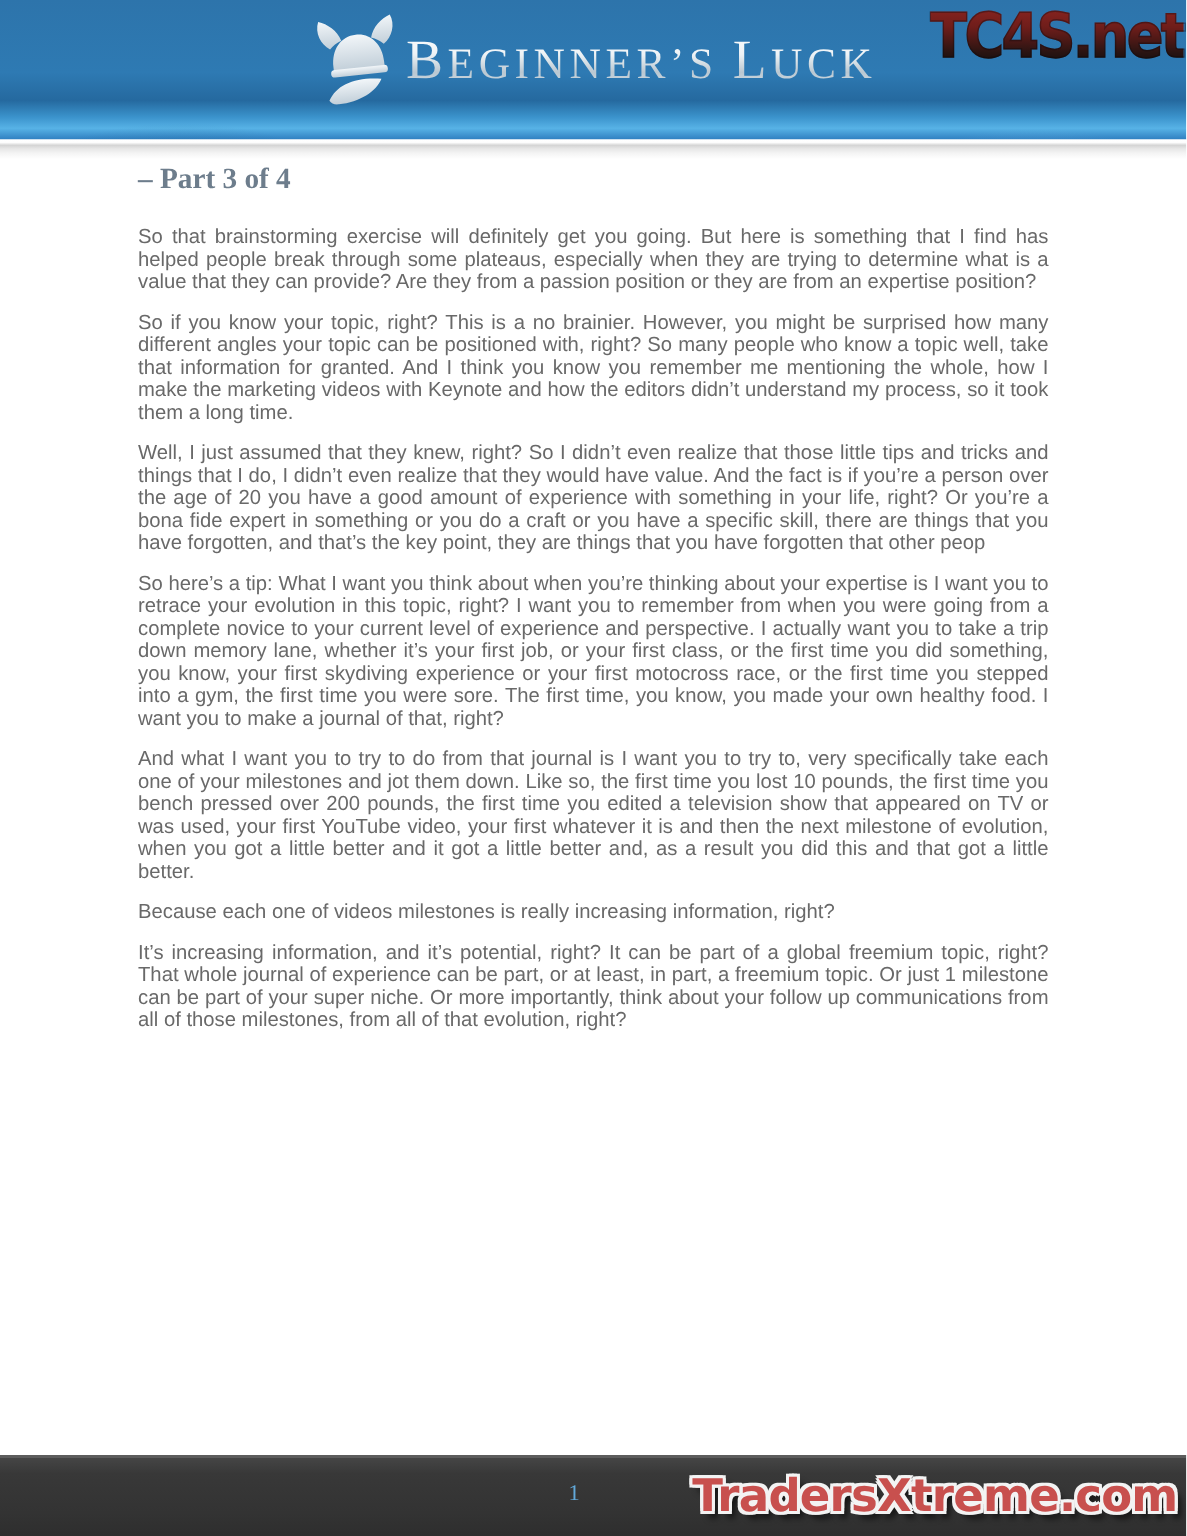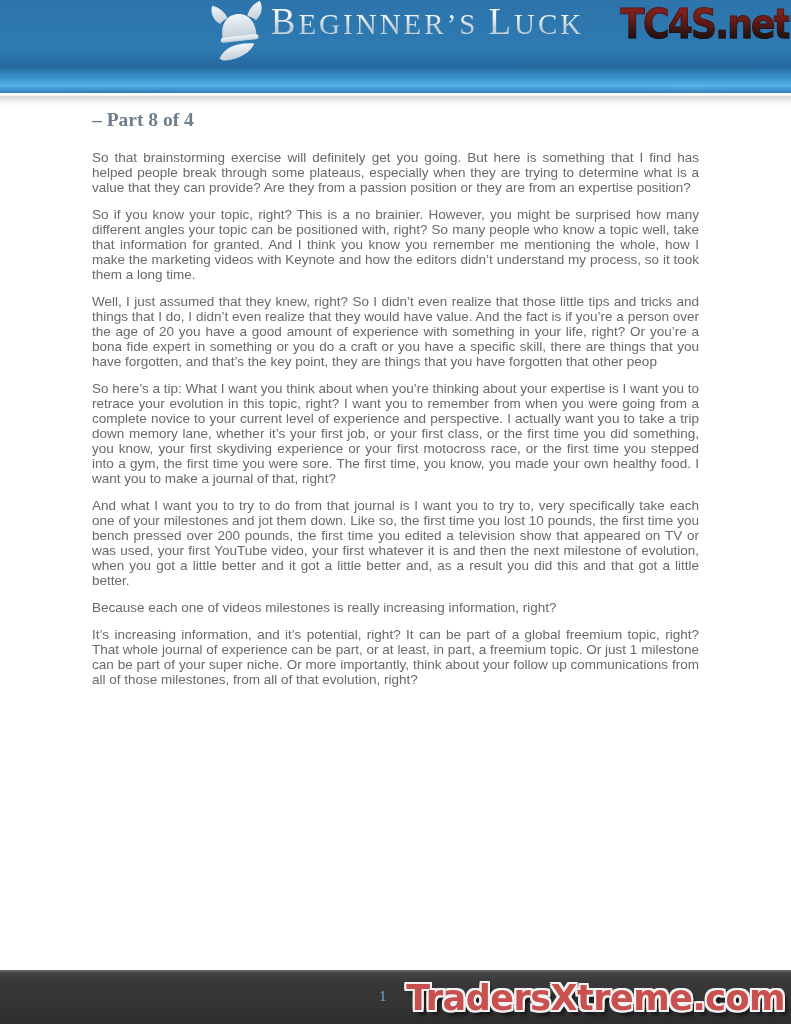--- a/index.html
+++ b/index.html
@@ -14,21 +14,21 @@
   .site-header {
     position:absolute; top:0; left:0; width:791px; height:93px;
     background:
       radial-gradient(circle 300px at 310px 330px, rgba(150,200,235,0) 64%, rgba(150,200,235,0.22) 66%, rgba(150,200,235,0) 72%),
       radial-gradient(circle 340px at 120px 330px, rgba(20,70,110,0) 64%, rgba(20,70,110,0.18) 66%, rgba(20,70,110,0) 73%),
       radial-gradient(circle 330px at 690px 320px, rgba(150,200,235,0) 63%, rgba(150,200,235,0.18) 65%, rgba(150,200,235,0) 71%),
       linear-gradient(180deg, #2d74ab 0%, #2e7ab3 52%, #25699f 72%, #3b93cc 84%, #57b2e6 92%, #2f7fc0 100%);
   }
   .logo-lockup {
     position:absolute; left:0; top:0; width:791px; height:93px;
-    display:flex; align-items:flex-start; justify-content:center; 
+    display:flex; align-items:center; justify-content:center; 
     padding-bottom:12px;
   }
   .helmet { width:64px; height:64px; transform:rotate(-6deg); flex:0 0 auto; }
   .logo-text {
     font-family:"Liberation Serif", serif; letter-spacing:3px; white-space:nowrap;
     background:linear-gradient(180deg,#ffffff 0%, #eef3f6 40%, #b9c7d1 68%, #e2eaef 100%);
     -webkit-background-clip:text; background-clip:text; color:transparent;
   }
   .logo-text .cap { font-size:37px; }
   .logo-text .rest { font-size:29px; text-transform:uppercase; }
@@ -82,21 +82,21 @@
     background:linear-gradient(180deg,#454545 0%, #383838 20%, #333333 70%, #2e2e2e 100%);
     border-top:2px solid #5d5d5d;
   }
   .page-number {
     position:absolute; left:379px; top:16px;
     font-family:"Liberation Serif", serif; font-size:15px; color:#62a9da;
   }
   .footer-brand {
     position:absolute; right:6px; top:8px;
     font-family:"DejaVu Sans", sans-serif; font-weight:700;
-    font-size:35px; letter-spacing:-0.5px; line-height:36px; white-space:nowrap;
+    font-size:30px; letter-spacing:-0.5px; line-height:36px; white-space:nowrap;
     color:#c8504e;
     text-shadow:
       -2px -2px 0 #f3f3f3, 2px -2px 0 #f3f3f3, -2px 2px 0 #f3f3f3, 2px 2px 0 #f3f3f3,
       -2px 0 0 #f3f3f3, 2px 0 0 #f3f3f3, 0 -2px 0 #f3f3f3, 0 2px 0 #f3f3f3,
       4px 5px 4px rgba(0,0,0,0.65);
   }
 </style>
 </head>
 <body>
 
@@ -121,21 +121,21 @@
       </svg>
       <div class="logo-text">
         <span class="cap">B</span><span class="rest">eginner’s</span><span class="wordgap"></span><span class="cap">L</span><span class="rest">uck</span>
       </div>
     </div>
     <div class="corner-brand">TC4S.net</div>
   </div>
   <div class="header-separator"></div>
 
   <div class="doc">
-    <h2 class="doc-subtitle">– Part 8 of 4</h2>
+    <h2 class="doc-subtitle">– Part 3 of 4</h2>
 
     <p>So that brainstorming exercise will definitely get you going. But here is something that I find has helped people break through some plateaus, especially when they are trying to determine what is a value that they can provide? Are they from a passion position or they are from an expertise position?</p>
     <p>So if you know your topic, right? This is a no brainier. However, you might be surprised how many different angles your topic can be positioned with, right? So many people who know a topic well, take that information for granted. And I think you know you remember me mentioning the whole, how I make the marketing videos with Keynote and how the editors didn’t understand my process, so it took them a long time.</p>
     <p>Well, I just assumed that they knew, right? So I didn’t even realize that those little tips and tricks and things that I do, I didn’t even realize that they would have value. And the fact is if you’re a person over the age of 20 you have a good amount of experience with something in your life, right? Or you’re a bona fide expert in something or you do a craft or you have a specific skill, there are things that you have forgotten, and that’s the key point, they are things that you have forgotten that other peop</p>
     <p>So here’s a tip: What I want you think about when you’re thinking about your expertise is I want you to retrace your evolution in this topic, right? I want you to remember from when you were going from a complete novice to your current level of experience and perspective. I actually want you to take a trip down memory lane, whether it’s your first job, or your first class, or the first time you did something, you know, your first skydiving experience or your first motocross race, or the first time you stepped into a gym, the first time you were sore. The first time, you know, you made your own healthy food. I want you to make a journal of that, right?</p>
     <p>And what I want you to try to do from that journal is I want you to try to, very specifically take each one of your milestones and jot them down. Like so, the first time you lost 10 pounds, the first time you bench pressed over 200 pounds, the first time you edited a television show that appeared on TV or was used, your first YouTube video, your first whatever it is and then the next milestone of evolution, when you got a little better and it got a little better and, as a result you did this and that got a little better.</p>
     <p>Because each one of videos milestones is really increasing information, right?</p>
     <p>It’s increasing information, and it’s potential, right? It can be part of a global freemium topic, right? That whole journal of experience can be part, or at least, in part, a freemium topic. Or just 1 milestone can be part of your super niche. Or more importantly, think about your follow up communications from all of those milestones, from all of that evolution, right?</p>
   </div>
 

